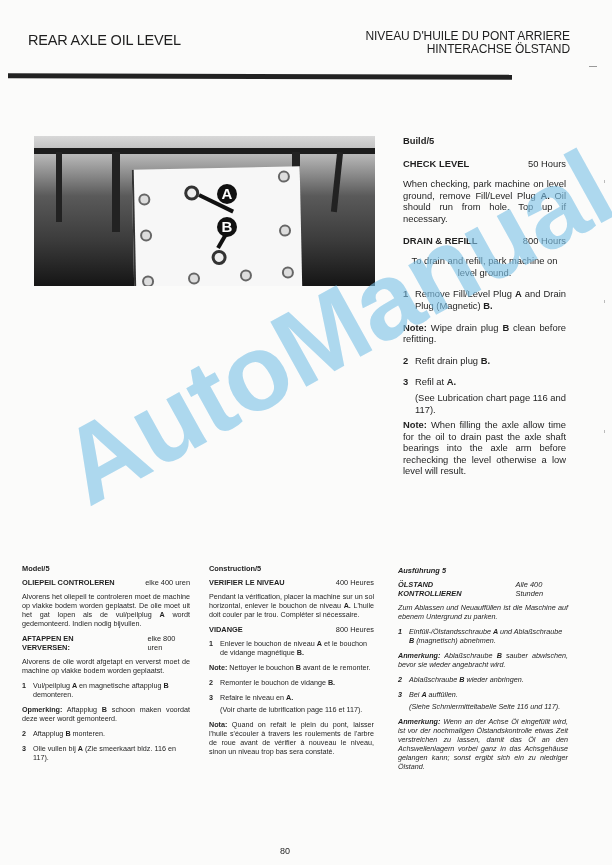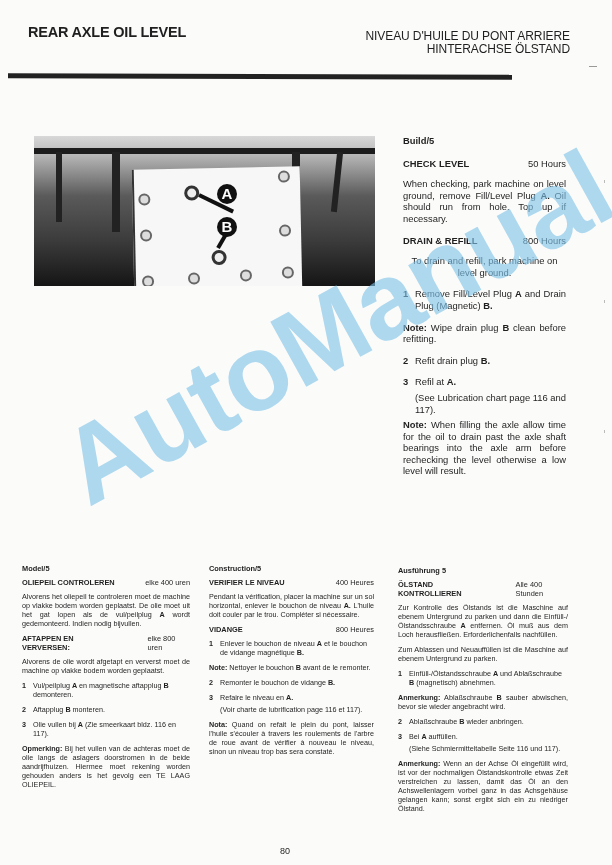--- a/index.html
+++ b/index.html
@@ -1,18 +1,18 @@
 <!DOCTYPE html>
 <html><head>
 <meta charset="utf-8">
 <style>
   html,body{margin:0;padding:0;}
   body{width:612px;height:865px;background:#fbfbfa;position:relative;overflow:hidden;
        font-family:"Liberation Sans",sans-serif;color:#1f1f1f;}
-  .title{position:absolute;left:28px;top:24px;font-size:14.5px;font-weight:bold;letter-spacing:-0.2px;}
+  .title{position:absolute;left:28px;top:32px;font-size:14.5px;font-weight:normal;letter-spacing:-0.2px;}
   .subtitles{position:absolute;right:42px;top:30px;text-align:right;font-size:12px;line-height:13px;letter-spacing:-0.1px;}
   .rule{position:absolute;left:8px;top:74px;width:504px;height:5px;background:#222;transform:rotate(0.15deg);}
   .tick{position:absolute;left:589px;top:66px;width:8px;height:1px;background:#999;}
 
   .photo{position:absolute;left:34px;top:136px;width:341px;height:150px;overflow:hidden;
          background:linear-gradient(#d8d8d8 0%,#b9b9b9 12%,#5a5a5a 40%,#3b3b3b 70%,#151515 100%);}
   .photo .beam{position:absolute;left:0;top:12px;width:341px;height:6px;background:#1c1c1c;}
   .photo .leg{position:absolute;background:#222;}
   .photo .plate{position:absolute;left:99px;top:32px;width:166px;height:124px;background:#f7f7f7;
                 transform:rotate(-1.2deg);border-left:2px solid #333;}
@@ -35,21 +35,21 @@
 
   .sm{font-size:7.2px;line-height:9.0px;}
   .sm .build{font-weight:bold;margin-bottom:5px;font-size:7.4px;}
   .sm .hdr{margin-bottom:5px;font-size:7.4px;}
   .sm .p{margin-bottom:6px;}
   .sm .step{margin-bottom:6px;}
   .sm .step .n{width:11px;}
   .sm .indent{padding-left:11px;}
   .nl{left:22px;top:536px;width:168px;}
   .fr{left:209px;top:536px;width:165px;}
-  .de{left:398px;top:538px;width:170px;}
+  .de{left:398px;top:538px;width:170px;font-style:italic;}
 
   .pagenum{position:absolute;left:280px;top:846px;font-size:9px;font-weight:normal;}
   .watermark{position:absolute;left:40px;top:420px;font-size:108px;font-weight:bold;color:#7ec3e8;
              opacity:0.62;transform:rotate(-29deg);transform-origin:0 0;white-space:nowrap;
              pointer-events:none;letter-spacing:-1px;}
   .edge-mark{position:absolute;width:1px;height:3px;background:#bbb;}
 </style>
 </head>
 <body>
 
@@ -123,29 +123,29 @@
   <div class="p"><span>Alvorens het oliepeil te controleren moet de machine op vlakke bodem worden geplaatst. De olie moet uit het gat lopen als de vul/peilplug </span><b>A</b><span> wordt gedemonteerd. Indien nodig bijvullen.</span></div>
   <div class="hdr">
       <span>AFTAPPEN EN VERVERSEN:</span>
       <span class="hrs">elke 800 uren</span>
     </div>
   <div class="p">Alvorens de olie wordt afgetapt en ververst moet de machine op vlakke bodem worden geplaatst.</div>
   <div class="step">
       <span class="n">1</span>
       <span><span>Vul/peilplug </span><b>A</b><span> en magnetische aftapplug </span><b>B</b><span> demonteren.</span></span>
     </div>
+  <div class="p"><b>Opmerking:</b><span> Aftapplug </span><b>B</b><span> schoon maken voordat deze weer wordt gemonteerd.</span></div>
   <div class="step">
       <span class="n">2</span>
       <span><span>Aftapplug </span><b>B</b><span> monteren.</span></span>
     </div>
   <div class="step">
       <span class="n">3</span>
       <span><span>Olie vullen bij </span><b>A</b><span> (Zie smeerkaart bldz. 116 en 117).</span></span>
     </div>
-  <div class="p"><b>Opmerking:</b><span> Bij het vullen van de achteras moet de olie langs de aslagers doorstromen in de beide aandrijfhuizen. Hiermee moet rekening worden gehouden anders is het gevolg een TE LAAG OLIEPEIL.</span></div>
 </div>
 
 <div class="col sm fr">
   <div class="build">Construction/5</div>
   <div class="hdr">
       <span>VERIFIER LE NIVEAU</span>
       <span class="hrs">400 Heures</span>
     </div>
   <div class="p"><span>Pendant la vérification, placer la machine sur un sol horizontal, enlever le bouchon de niveau </span><b>A.</b><span> L'huile doit couler par le trou. Compléter si nécessaire.</span></div>
   <div class="hdr">
@@ -168,21 +168,20 @@
   <div class="p indent">(Voir charte de lubrification page 116 et 117).</div>
   <div class="p"><b>Nota:</b><span> Quand on refait le plein du pont, laisser l'huile s'écouler à travers les roulements de l'arbre de roue avant de vérifier à nouveau le niveau, sinon un niveau trop bas sera constaté.</span></div>
 </div>
 
 <div class="col sm de">
   <div class="build">Ausführung 5</div>
   <div class="hdr">
       <span style="width:95px">ÖLSTAND KONTROLLIEREN</span>
       <span class="hrs">Alle 400 Stunden</span>
     </div>
-  <div class="p"><span>Zur Kontrolle des Ölstands ist die Maschine auf ebenem Untergrund zu parken und dann die Einfüll-/Ölstandsschraube </span><b>A</b><span> entfernen. Öl muß aus dem Loch herausfließen. Erforderlichenfalls nachfüllen.</span></div>
   <div class="p">Zum Ablassen und Neuauffüllen ist die Maschine auf ebenem Untergrund zu parken.</div>
   <div class="step">
       <span class="n">1</span>
       <span><span>Einfüll-/Ölstandsschraube </span><b>A</b><span> und Ablaßschraube </span><b>B</b><span> (magnetisch) abnehmen.</span></span>
     </div>
   <div class="p"><b>Anmerkung:</b><span> Ablaßschraube </span><b>B</b><span> sauber abwischen, bevor sie wieder angebracht wird.</span></div>
   <div class="step">
       <span class="n">2</span>
       <span><span>Ablaßschraube </span><b>B</b><span> wieder anbringen.</span></span>
     </div>

